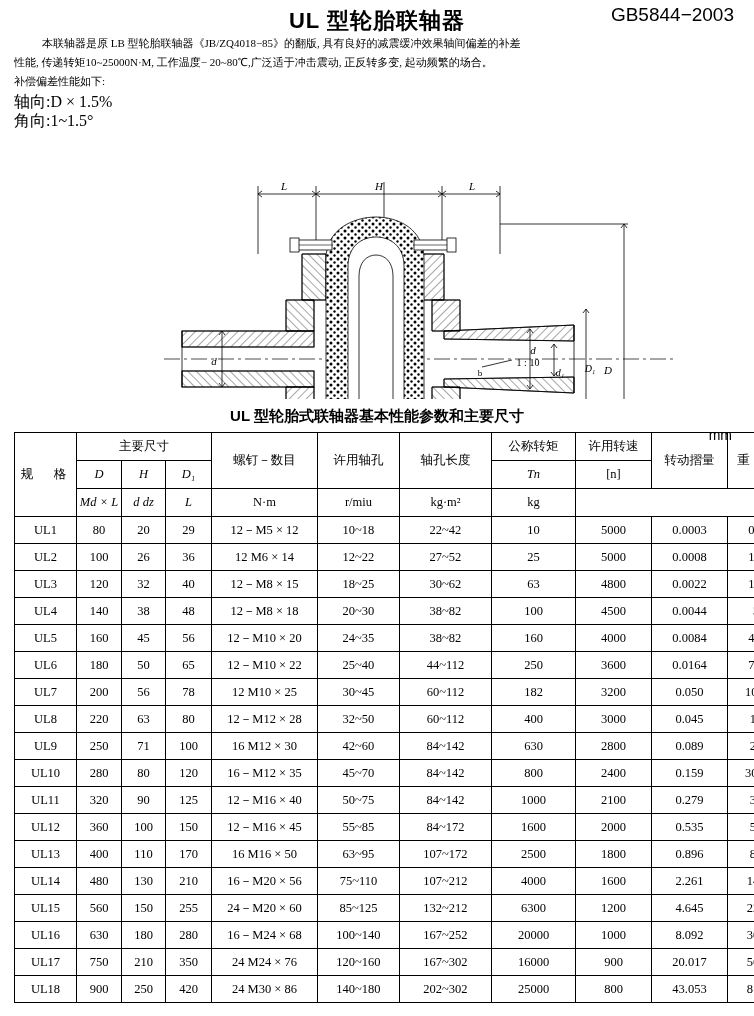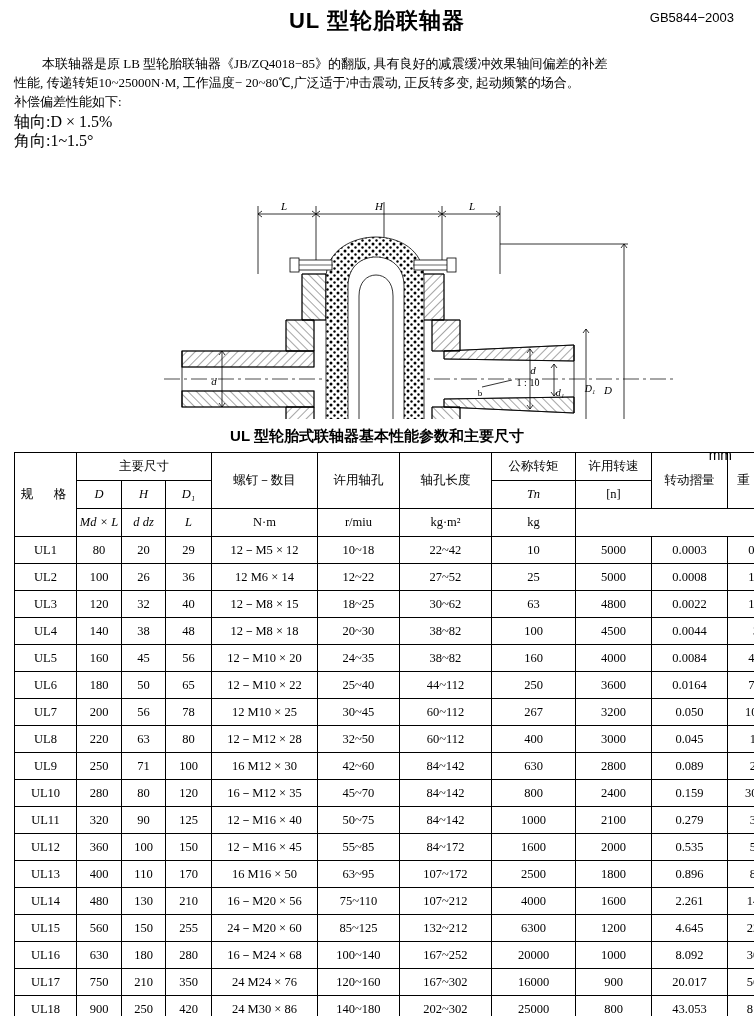--- a/index.html
+++ b/index.html
@@ -31,30 +31,30 @@
     text-align: center;
     font-size: 22px;
     font-weight: bold;
     letter-spacing: 1px;
     padding-top: 6px;
     font-family: "Liberation Sans", sans-serif;
   }
   .std-code {
     position: absolute;
     right: 6px;
-    top: 10px;
-    font-size: 13px;
+    top: 4px;
+    font-size: 19px;
     font-family: "Liberation Sans", sans-serif;
     letter-spacing: 0px;
   }
   
   .intro {
-    font-size: 13px;
+    font-size: 11px;
     line-height: 19px;
-    margin-top: 20px;
+    margin-top: 0;
     text-align: justify;
   }
   .intro p {
     margin: 0;
   }
   .intro .indent {
     text-indent: 28px;
   }
   .tol-list {
     margin-top: 1px;
@@ -407,21 +407,21 @@
           <td>7.1</td>
         </tr>
         <tr class="data">
           <td>UL7</td>
           <td>200</td>
           <td>56</td>
           <td>78</td>
           <td>12  M10 × 25</td>
           <td>30~45</td>
           <td>60~112</td>
-          <td>267</td>
+          <td>182</td>
           <td>3200</td>
           <td>0.050</td>
           <td>10.9</td>
         </tr>
         <tr class="data">
           <td>UL8</td>
           <td>220</td>
           <td>63</td>
           <td>80</td>
           <td>12－M12 × 28</td>

